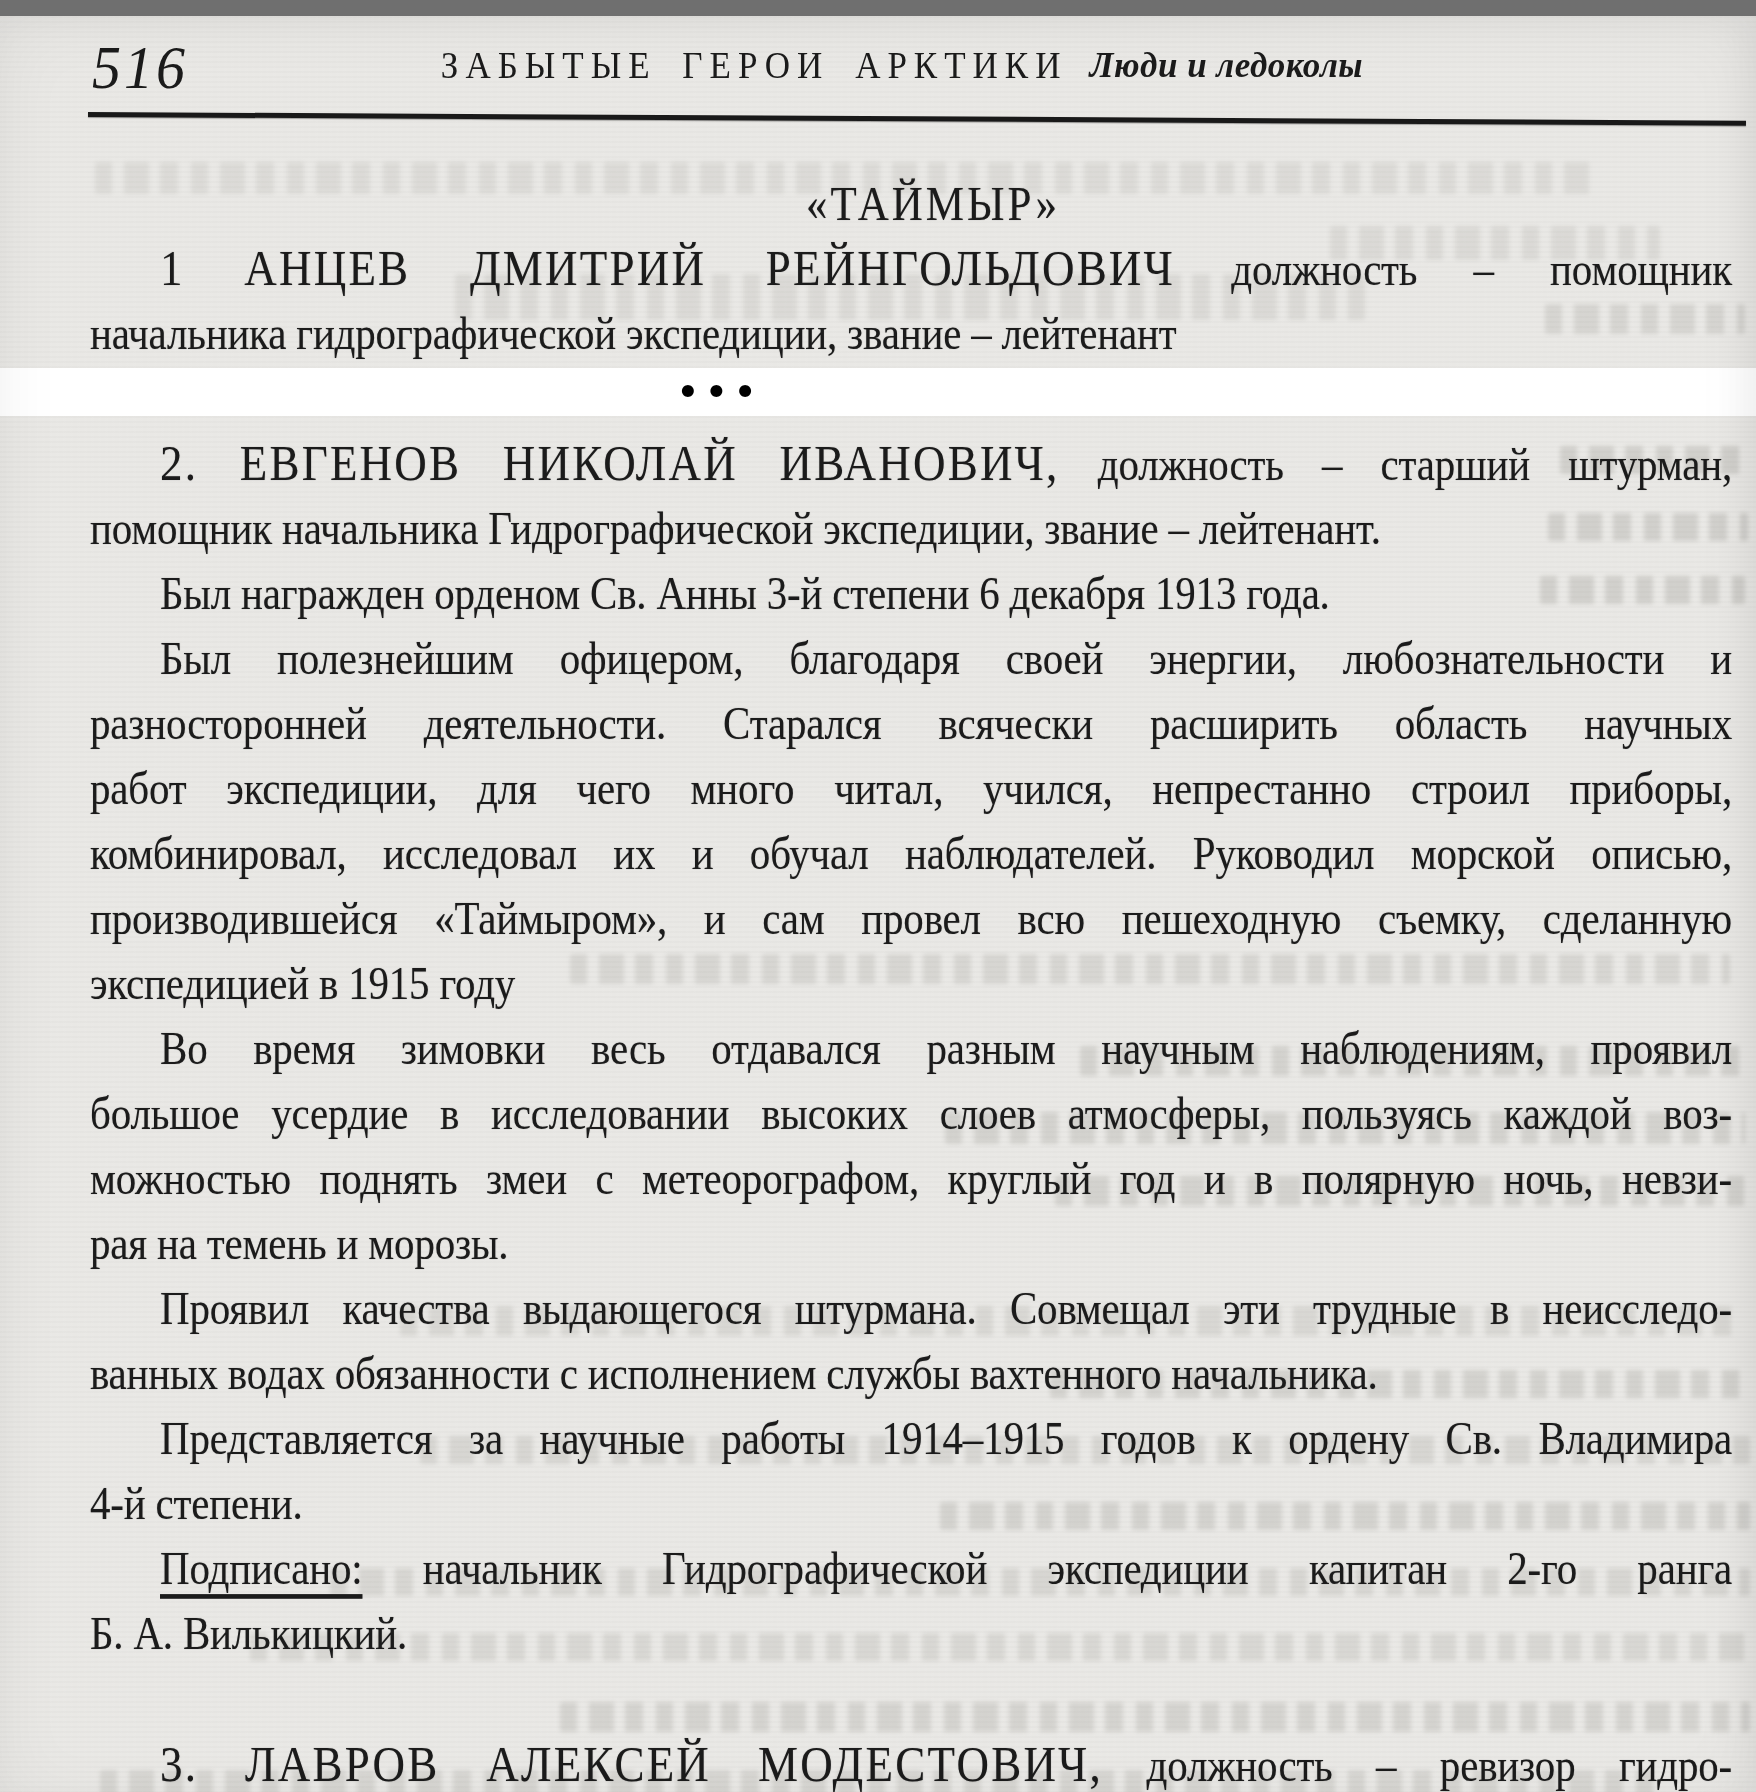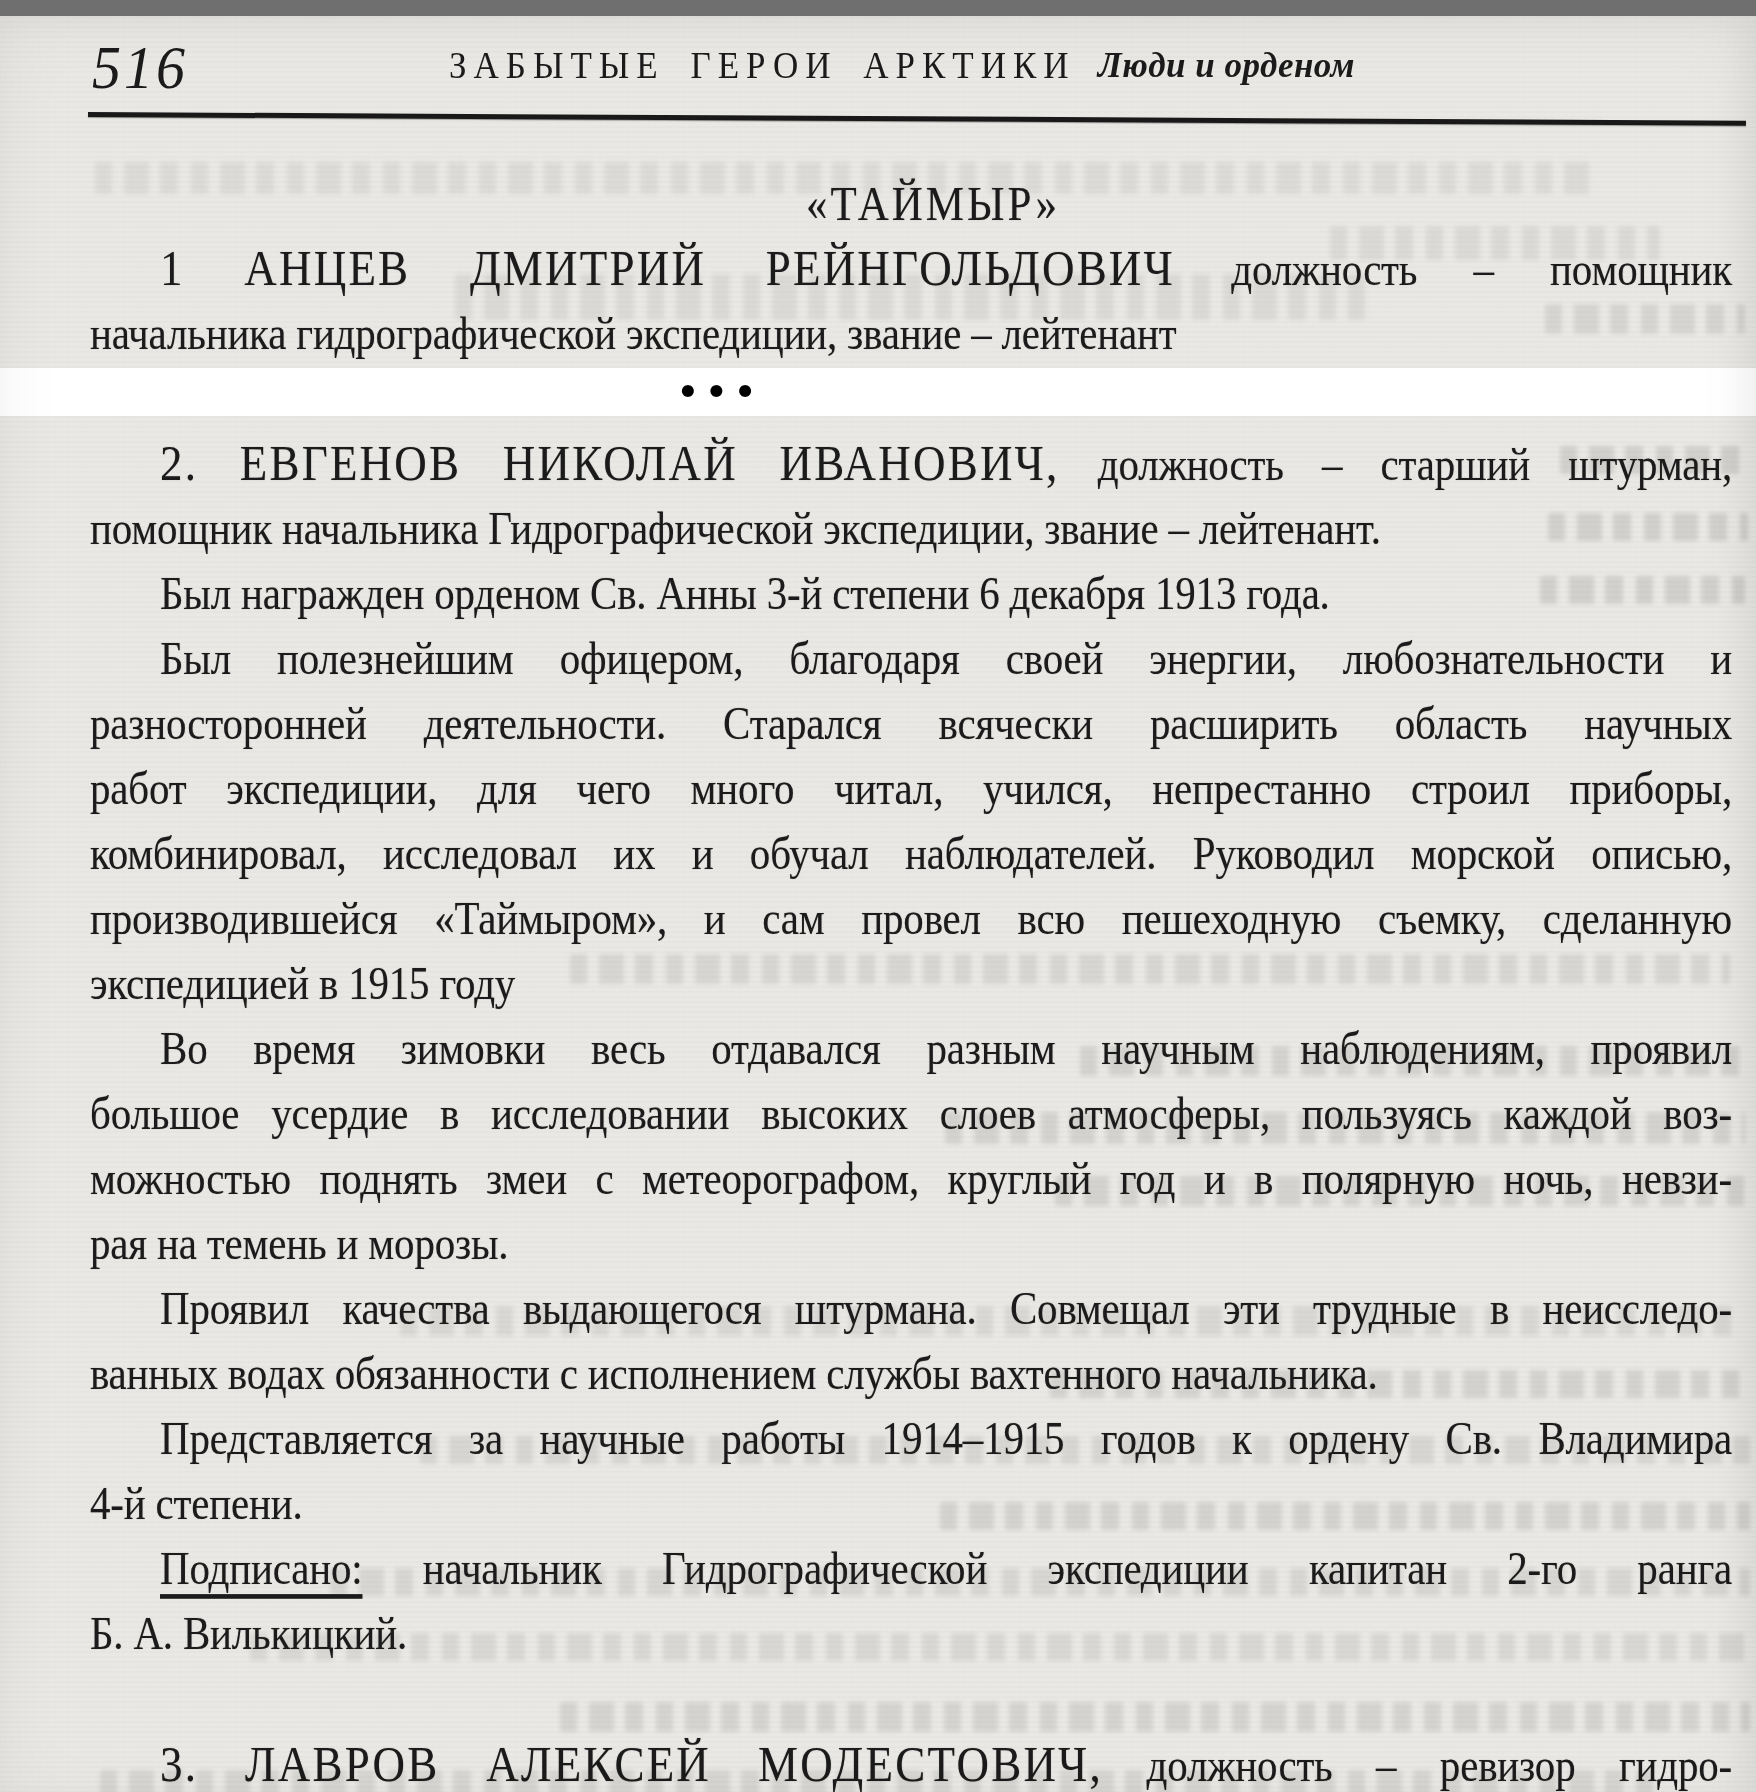--- a/index.html
+++ b/index.html
@@ -93,21 +93,21 @@
     pointer-events: none;
   }
 </style>
 </head>
 <body>
 
 <div class="page">
 
   <div class="page-number">516</div>
   <div class="running-head">
-    <span class="running-title">ЗАБЫТЫЕ ГЕРОИ АРКТИКИ</span><span class="running-subtitle">Люди и орденом</span>
+    <span class="running-title">ЗАБЫТЫЕ ГЕРОИ АРКТИКИ</span><span class="running-subtitle">Люди и ледоколы</span>
   </div>
   <div class="head-rule"></div>
 
   <div class="ghost" style="left:95px;  top:146px;  width:1500px; height:32px; opacity:.10;"></div>
   <div class="ghost" style="left:1330px; top:210px;  width:330px;  height:34px; opacity:.11;"></div>
   <div class="ghost" style="left:455px;  top:258px;  width:910px;  height:46px; opacity:.11;"></div>
   <div class="ghost" style="left:1545px; top:288px;  width:200px;  height:30px; opacity:.15;"></div>
   <div class="ghost" style="left:1560px; top:430px;  width:180px;  height:28px; opacity:.19;"></div>
   <div class="ghost" style="left:1548px; top:497px;  width:200px;  height:28px; opacity:.19;"></div>
   <div class="ghost" style="left:1540px; top:560px;  width:205px;  height:28px; opacity:.19;"></div>

